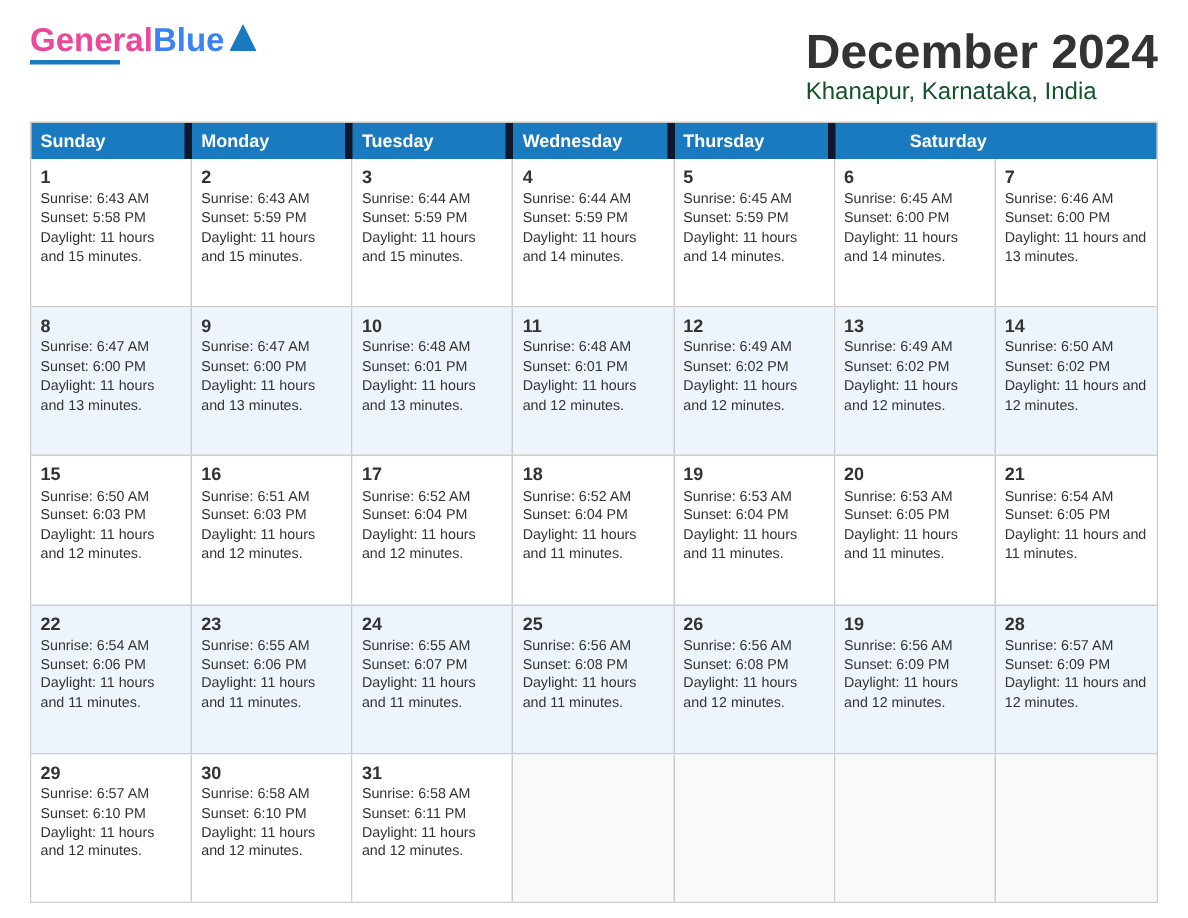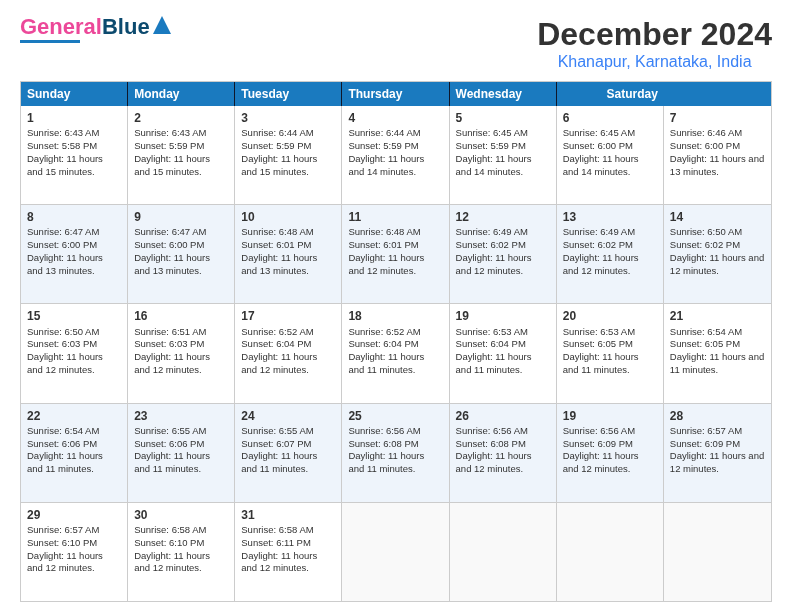--- a/index.html
+++ b/index.html
@@ -37,50 +37,50 @@
     .logo-text span {
       color: #ec4899;
     }
     .logo-line {
       width: 60px;
       height: 3px;
       background: #1a7abf;
       margin-top: 2px;
     }
     .title-block {
-      text-align: center;
+      text-align: left;
     }
     .title-block h1 {
       font-size: 32px;
       font-weight: bold;
       color: #333;
     }
     .title-block h2 {
       font-size: 16px;
       font-weight: normal;
-      color: #3b82f6;
+      color: #14532d;
     }
     .calendar {
       flex: 1;
       display: flex;
       flex-direction: column;
       border: 1px solid #ccc;
     }
     .cal-header {
       display: grid;
       grid-template-columns: repeat(7, 1fr);
       background: #1a7abf;
     }
     .cal-header-cell {
       color: #fff;
       font-weight: bold;
       font-size: 12px;
       padding: 5px 6px;
       text-align: left;
-      border-right: 1px solid #0f172a;
+      border-right: 5px solid #0f172a;
     }
     .cal-header-cell:last-child { border-right: none; text-align: right; }
     .cal-body {
       flex: 1;
       display: flex;
       flex-direction: column;
     }
     .cal-row {
       display: grid;
       grid-template-columns: repeat(7, 1fr);
@@ -109,41 +109,41 @@
     }
   </style>
 </head>
 <body>
 
 <div class="page">
   <div class="header">
     <div class="logo">
       <div style="display:flex; align-items:center;">
         <span class="logo-text">
-          <span>General</span><span style="color:#0c4a6e">Blue</span>
+          <span>General</span><span style="color:#3b82f6">Blue</span>
         </span>
         <svg width="18" height="18" viewBox="0 0 18 18" style="margin-left:3px; margin-top:-4px;">
           <polygon points="9,0 18,18 0,18" fill="#1a7abf"></polygon>
         </svg>
       </div>
       <div class="logo-line"></div>
     </div>
     <div class="title-block">
       <h1>December 2024</h1>
       <h2>Khanapur, Karnataka, India</h2>
     </div>
   </div>
 
   <div class="calendar">
     <div class="cal-header">
       <div class="cal-header-cell">Sunday</div>
       <div class="cal-header-cell">Monday</div>
       <div class="cal-header-cell">Tuesday</div>
+      <div class="cal-header-cell">Wednesday</div>
       <div class="cal-header-cell">Thursday</div>
-      <div class="cal-header-cell">Wednesday</div>
       <div class="cal-header-cell">Saturday</div>
     </div>
     <div class="cal-body" id="cal-body">
     <div class="cal-row">
           <div class="cal-cell"><span class="day-num">1</span><span>Sunrise: 6:43 AM</span><br><span>Sunset: 5:58 PM</span><br><span>Daylight: 11 hours and 15 minutes.</span></div>
           <div class="cal-cell"><span class="day-num">2</span><span>Sunrise: 6:43 AM</span><br><span>Sunset: 5:59 PM</span><br><span>Daylight: 11 hours and 15 minutes.</span></div>
           <div class="cal-cell"><span class="day-num">3</span><span>Sunrise: 6:44 AM</span><br><span>Sunset: 5:59 PM</span><br><span>Daylight: 11 hours and 15 minutes.</span></div>
           <div class="cal-cell"><span class="day-num">4</span><span>Sunrise: 6:44 AM</span><br><span>Sunset: 5:59 PM</span><br><span>Daylight: 11 hours and 14 minutes.</span></div>
           <div class="cal-cell"><span class="day-num">5</span><span>Sunrise: 6:45 AM</span><br><span>Sunset: 5:59 PM</span><br><span>Daylight: 11 hours and 14 minutes.</span></div>
           <div class="cal-cell"><span class="day-num">6</span><span>Sunrise: 6:45 AM</span><br><span>Sunset: 6:00 PM</span><br><span>Daylight: 11 hours and 14 minutes.</span></div>

